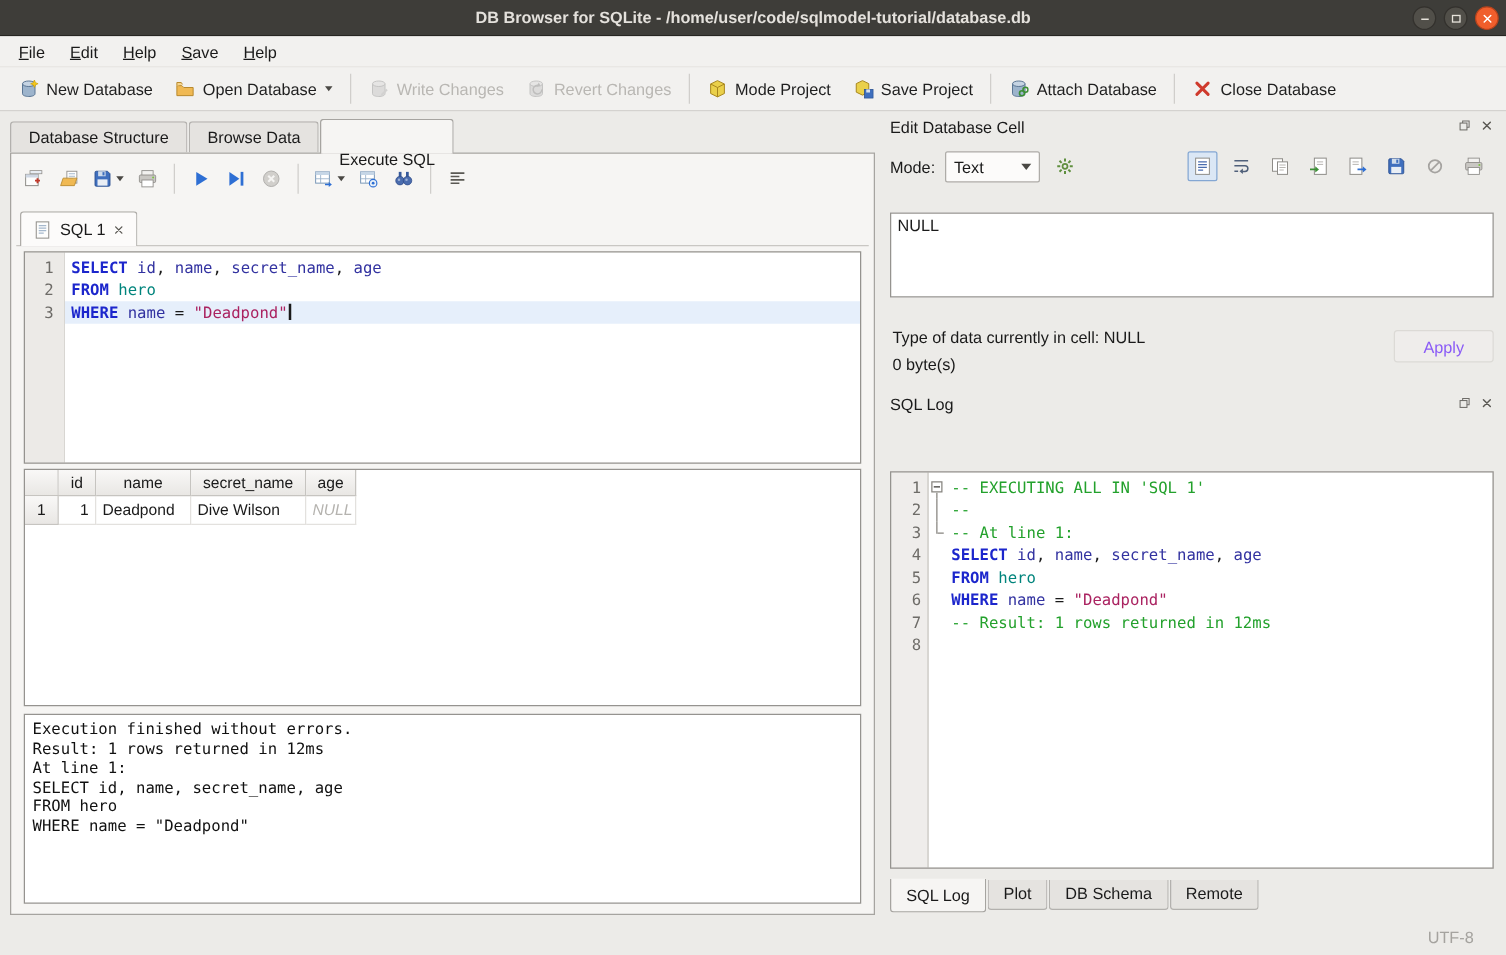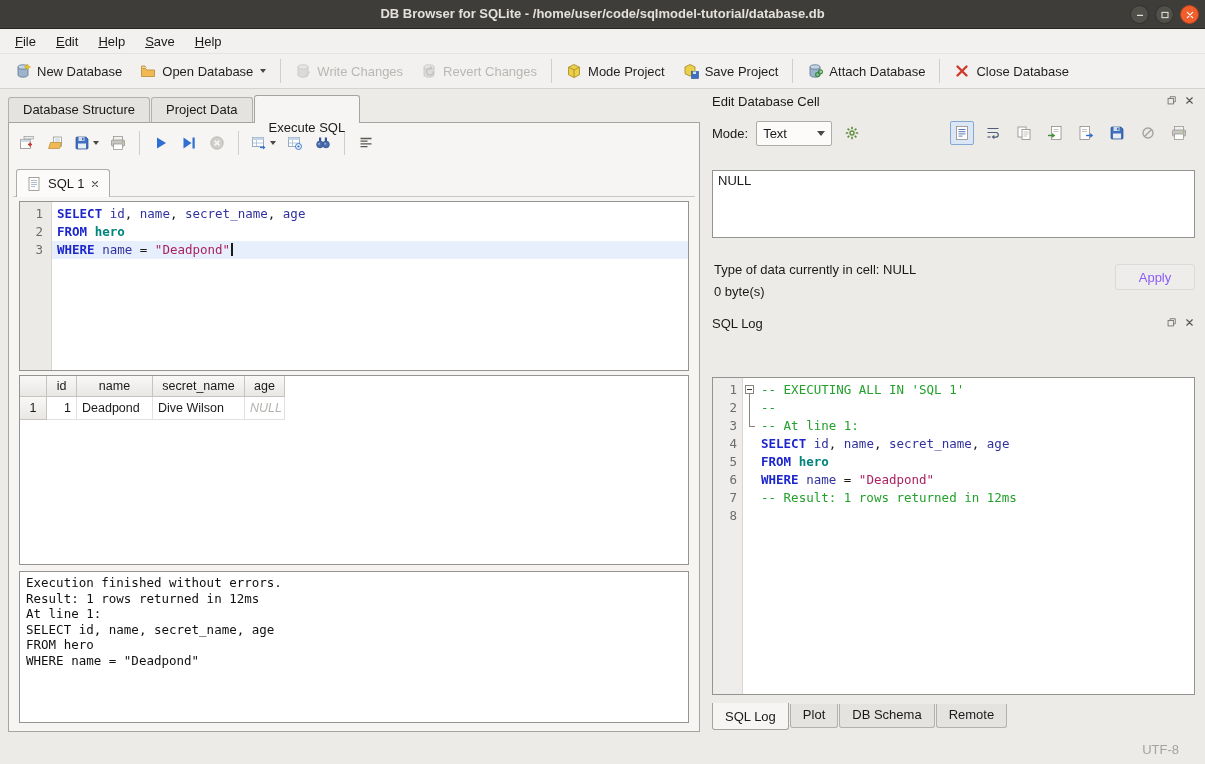--- a/index.html
+++ b/index.html
@@ -102,21 +102,21 @@
   .log-tab{height:24px;padding:3px 12px 0;background:#e5e3e0;border:1px solid #b3b1ae;border-top:none;border-radius:0 0 3px 3px;margin-right:1px}
   .log-tab.active{height:27px;padding-top:6px;background:#f6f5f3;border-color:#a6a4a0;margin-top:-1px}
 
   
   .statusbar{position:absolute;left:0;bottom:0;width:100%;height:28px}
   .statusbar span{position:absolute;right:26px;top:6px;color:#a5a39f}
 
   
   .tk-kw{color:var(--c-keyword,#1c26cc);font-weight:bold}
   .tk-id{color:var(--c-identifier,#3232a0)}
-  .tk-tbl{color:var(--c-table,#00847c);font-weight:bold}
+  .tk-tbl{color:var(--c-table,#00847c);font-weight:normal}
   .tk-str{color:var(--c-string,#aa2260)}
   .tk-cm{color:var(--c-comment,#23a12c)}
   .tk-pl{color:#1a1a1a}
 </style>
 </head>
 <body>
 
 <div class="titlebar">
   <div class="titlebar-text">DB Browser for SQLite - /home/user/code/sqlmodel-tutorial/database.db</div>
   <div class="win-controls">
@@ -233,21 +233,21 @@
           <path d="M3.5 3.5l9 9M12.5 3.5l-9 9" stroke="#cf3a2c" stroke-width="2.4" stroke-linecap="round"></path>
         </svg>
       </span>
       <span class="tb-label">Close Database</span>
     </div>
   </div>
 
 <div class="left-panel">
   <div class="main-tabs">
       <div class="main-tab">Database Structure</div>
-      <div class="main-tab">Project Data</div>
+      <div class="main-tab">Browse Data</div>
       <div class="main-tab active">Execute SQL</div>
     </div>
   <div class="left-frame">
     <div class="sql-toolbar">
         <div class="itb-btn">
           <span class="icon">
             <svg viewBox="0 0 16 16">
               <rect x="1.5" y="4.5" width="10" height="9" fill="#fdfdfc" stroke="#8e8c88" stroke-width=".8"></rect>
               <rect x="1.5" y="4.5" width="10" height="2.5" fill="#cfd8e4"></rect>
               <rect x="5" y="1.5" width="9.5" height="2.5" fill="#e8edf3" stroke="#8e8c88" stroke-width=".6"></rect>

